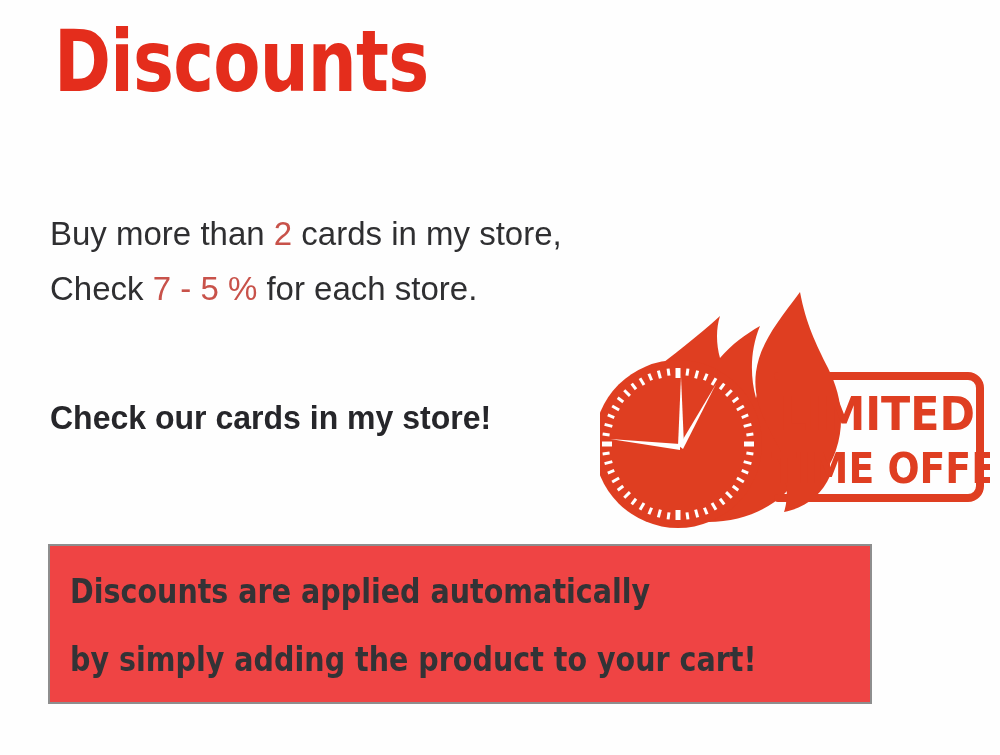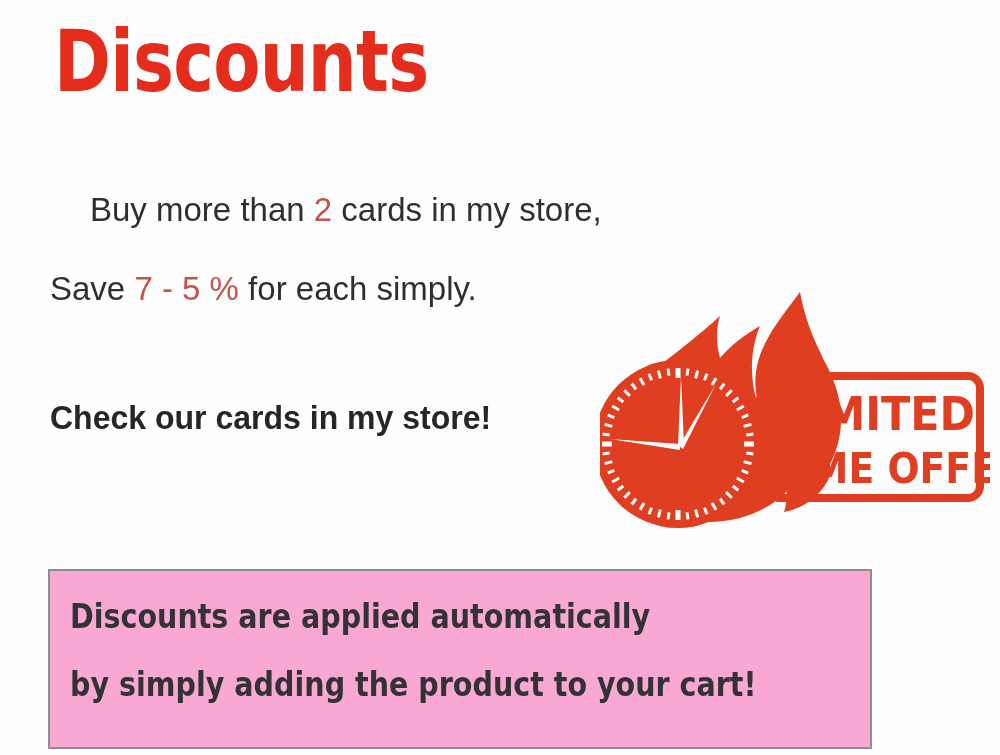--- a/index.html
+++ b/index.html
@@ -38,21 +38,21 @@
   .body-line {
     position: absolute;
     left: 50px;
     font-family: "Liberation Sans", sans-serif;
     font-weight: normal;
     font-size: 33px;
     line-height: 1;
     color: #2f2f31;
     white-space: nowrap;
   }
-  .line1 { top: 193px; margin-left: 40px; }
+  .line1 { top: 217px; }
   .line2 { top: 272px; }
   .accent { color: #C8524A; }
 
   .bold-line {
     position: absolute;
     left: 50px;
     top: 401px;
     font-family: "Liberation Sans", sans-serif;
     font-weight: bold;
     font-size: 33px;
@@ -70,25 +70,25 @@
     top: 280px;
     width: 390px;
     height: 250px;
   }
   .graphic svg { display: block; width: 390px; height: 250px; }
 
   
   .notice-box {
     position: absolute;
     left: 48px;
-    top: 569px;
+    top: 544px;
     width: 824px;
-    height: 180px;
+    height: 160px;
     border: 2px solid #8e8e8e;
-    background: #f9a8d4;
+    background: #ef4444;
     box-sizing: border-box;
   }
   .notice-line {
     position: absolute;
     left: 20px;
     font-family: "DejaVu Sans", sans-serif;
     font-weight: bold;
     font-size: 34px;
     line-height: 1;
     color: #333336;
@@ -104,21 +104,21 @@
 
 <div id="page">
 
   <div class="title">Discounts</div>
 
   <div class="body-line line1">
     <span>Buy more than </span><span class="accent">2</span><span> cards in my store,</span>
   </div>
 
   <div class="body-line line2">
-    <span>Save </span><span class="accent">7 - 5 %</span><span> for each simply.</span>
+    <span>Check </span><span class="accent">7 - 5 %</span><span> for each store.</span>
   </div>
 
   <div class="bold-line">Check our cards in my store!</div>
 
   <div class="graphic">
     <svg viewBox="0 0 390 250" xmlns="http://www.w3.org/2000/svg">
       <g fill="#DF3E21">
 
         <path d="M120 36
                  C 96 58, 74 74, 46 96

